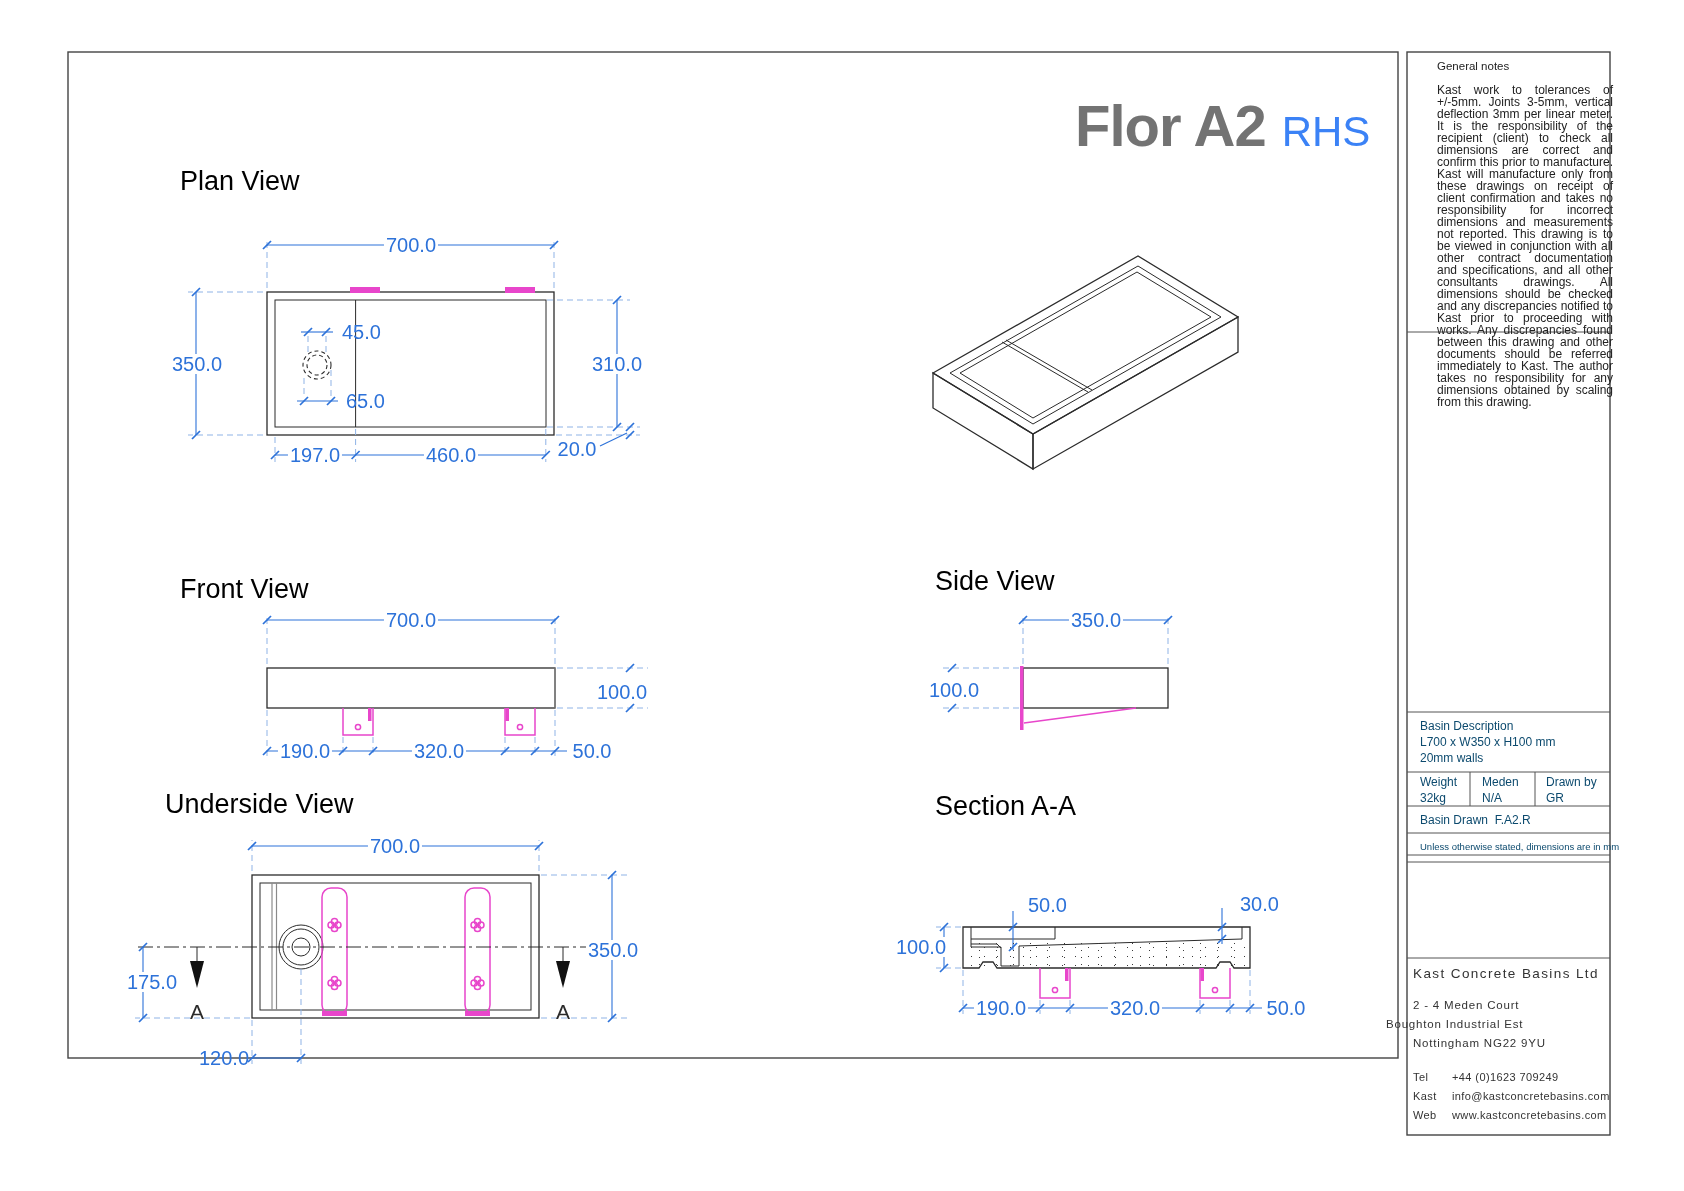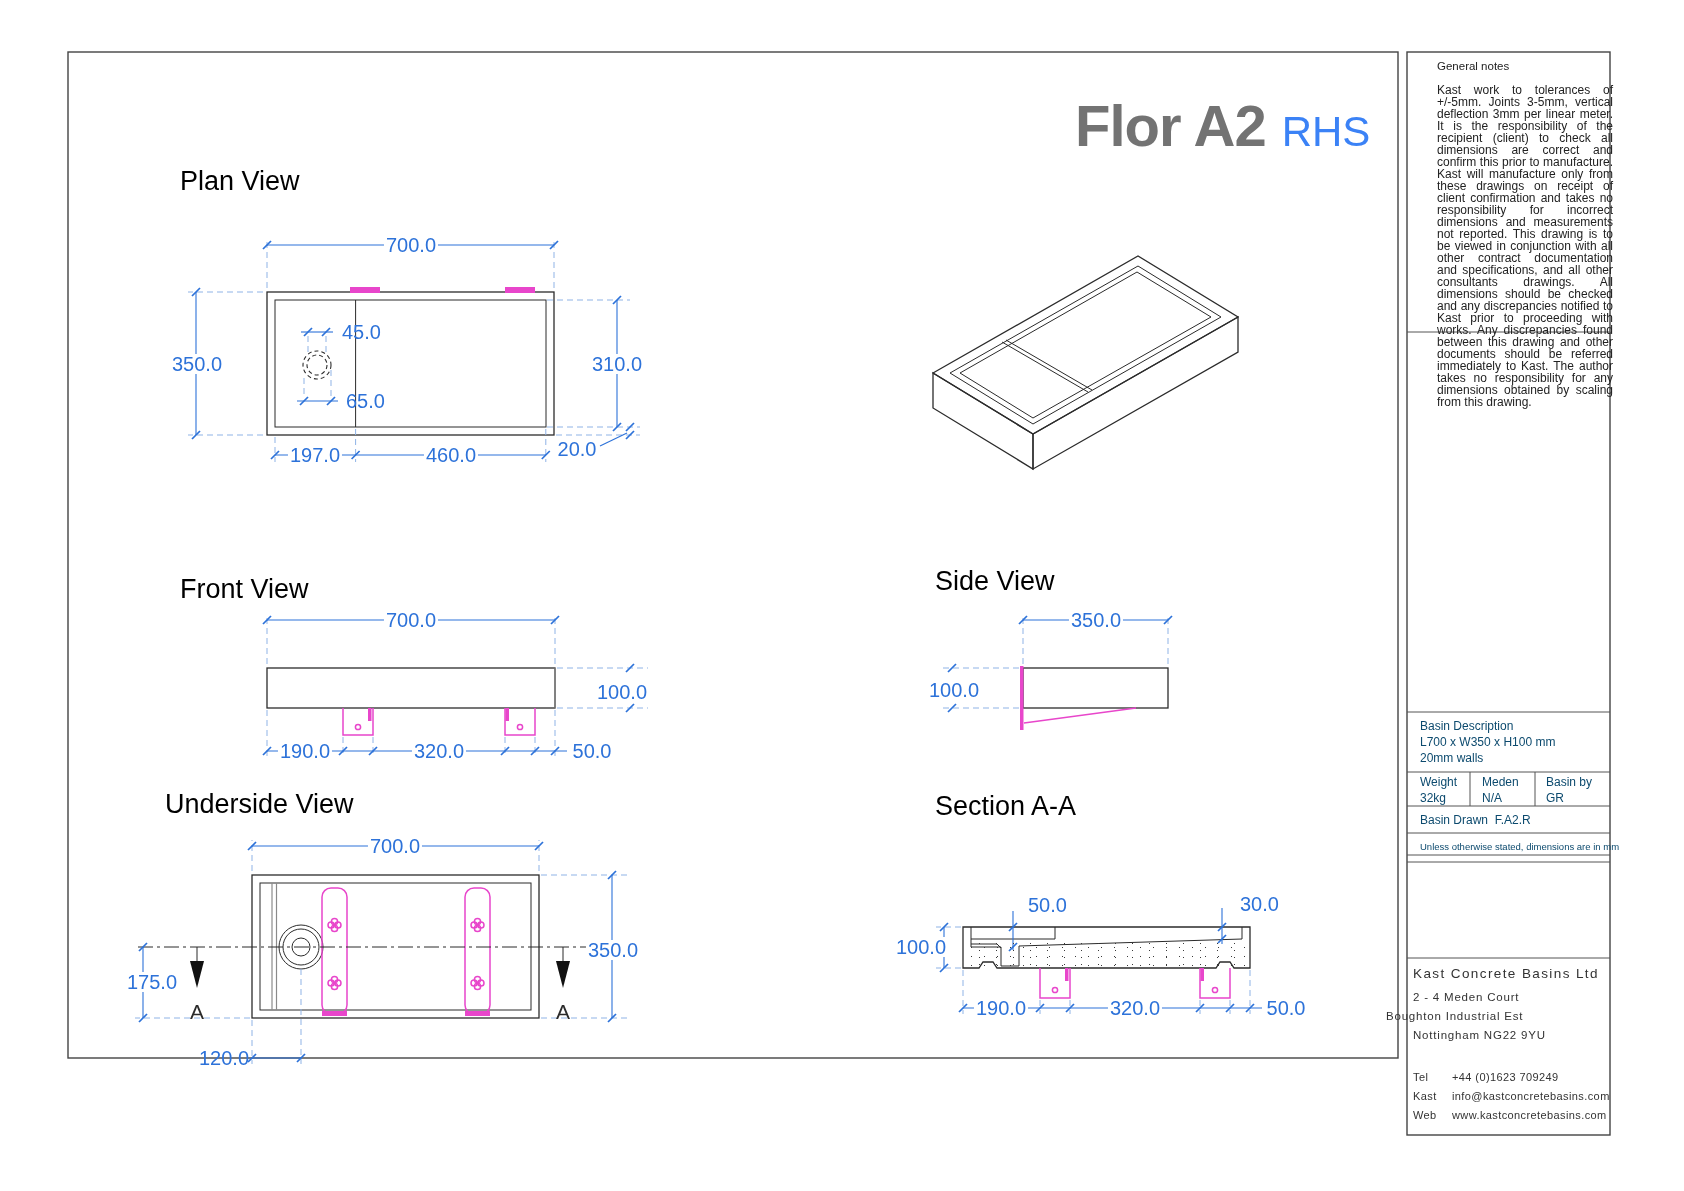--- a/index.html
+++ b/index.html
@@ -36,21 +36,21 @@
   .prod-variant{font-size:42px;color:#3b82f6;}
   .notes{position:absolute;left:1421px;top:60px;width:176px;color:#222;margin-left:16px;}
   .notes-h{font-size:11.5px;margin-bottom:12px;}
   .notes-b{font-size:12px;line-height:12px;text-align:justify;}
   .tb{position:absolute;color:#0c4a6e;font-size:12px;line-height:16px;white-space:nowrap;}
   .tb-small{font-size:9.5px;}
   .logo{position:absolute;left:1410px;top:854px;font-size:88px;font-weight:bold;
         color:#31a2e3;letter-spacing:-3px;line-height:1;}
   .co{position:absolute;color:#333;white-space:nowrap;}
   .co-name{font-size:13.5px;letter-spacing:1.4px;}
-  .co-addr{font-size:11.5px;letter-spacing:0.8px;}
+  .co-addr{font-size:11.5px;letter-spacing:0.8px;margin-top:8px;}
   .co-contact{font-size:11px;letter-spacing:0.4px;}
 </style>
 </head>
 <body>
 
 <div id="sheet">
 
   <svg width="1684" height="1191">
 
     <g>
@@ -353,21 +353,21 @@
   </div>
   <div class="tb" style="left:1420px;top:774px">
     <div>Weight</div>
     <div>32kg</div>
   </div>
   <div class="tb" style="left:1482px;top:774px">
     <div>Meden</div>
     <div>N/A</div>
   </div>
   <div class="tb" style="left:1546px;top:774px">
-    <div>Basin by</div>
+    <div>Drawn by</div>
     <div>GR</div>
   </div>
   <div class="tb" style="left:1420px;top:812px">
     <span>Basin Drawn</span>&nbsp;&nbsp;<span>F.A2.R</span>
   </div>
   <div class="tb tb-small" style="left:1420px;top:839px">Unless otherwise stated, dimensions are in mm</div>
 
   <div class="co co-name" style="left:1413px;top:966px">Kast Concrete Basins Ltd</div>
   <div class="co co-addr" style="left:1413px;top:991px">2 - 4 Meden Court</div>
   <div class="co co-addr" style="left:1386px;top:1010px">Boughton Industrial Est</div>

